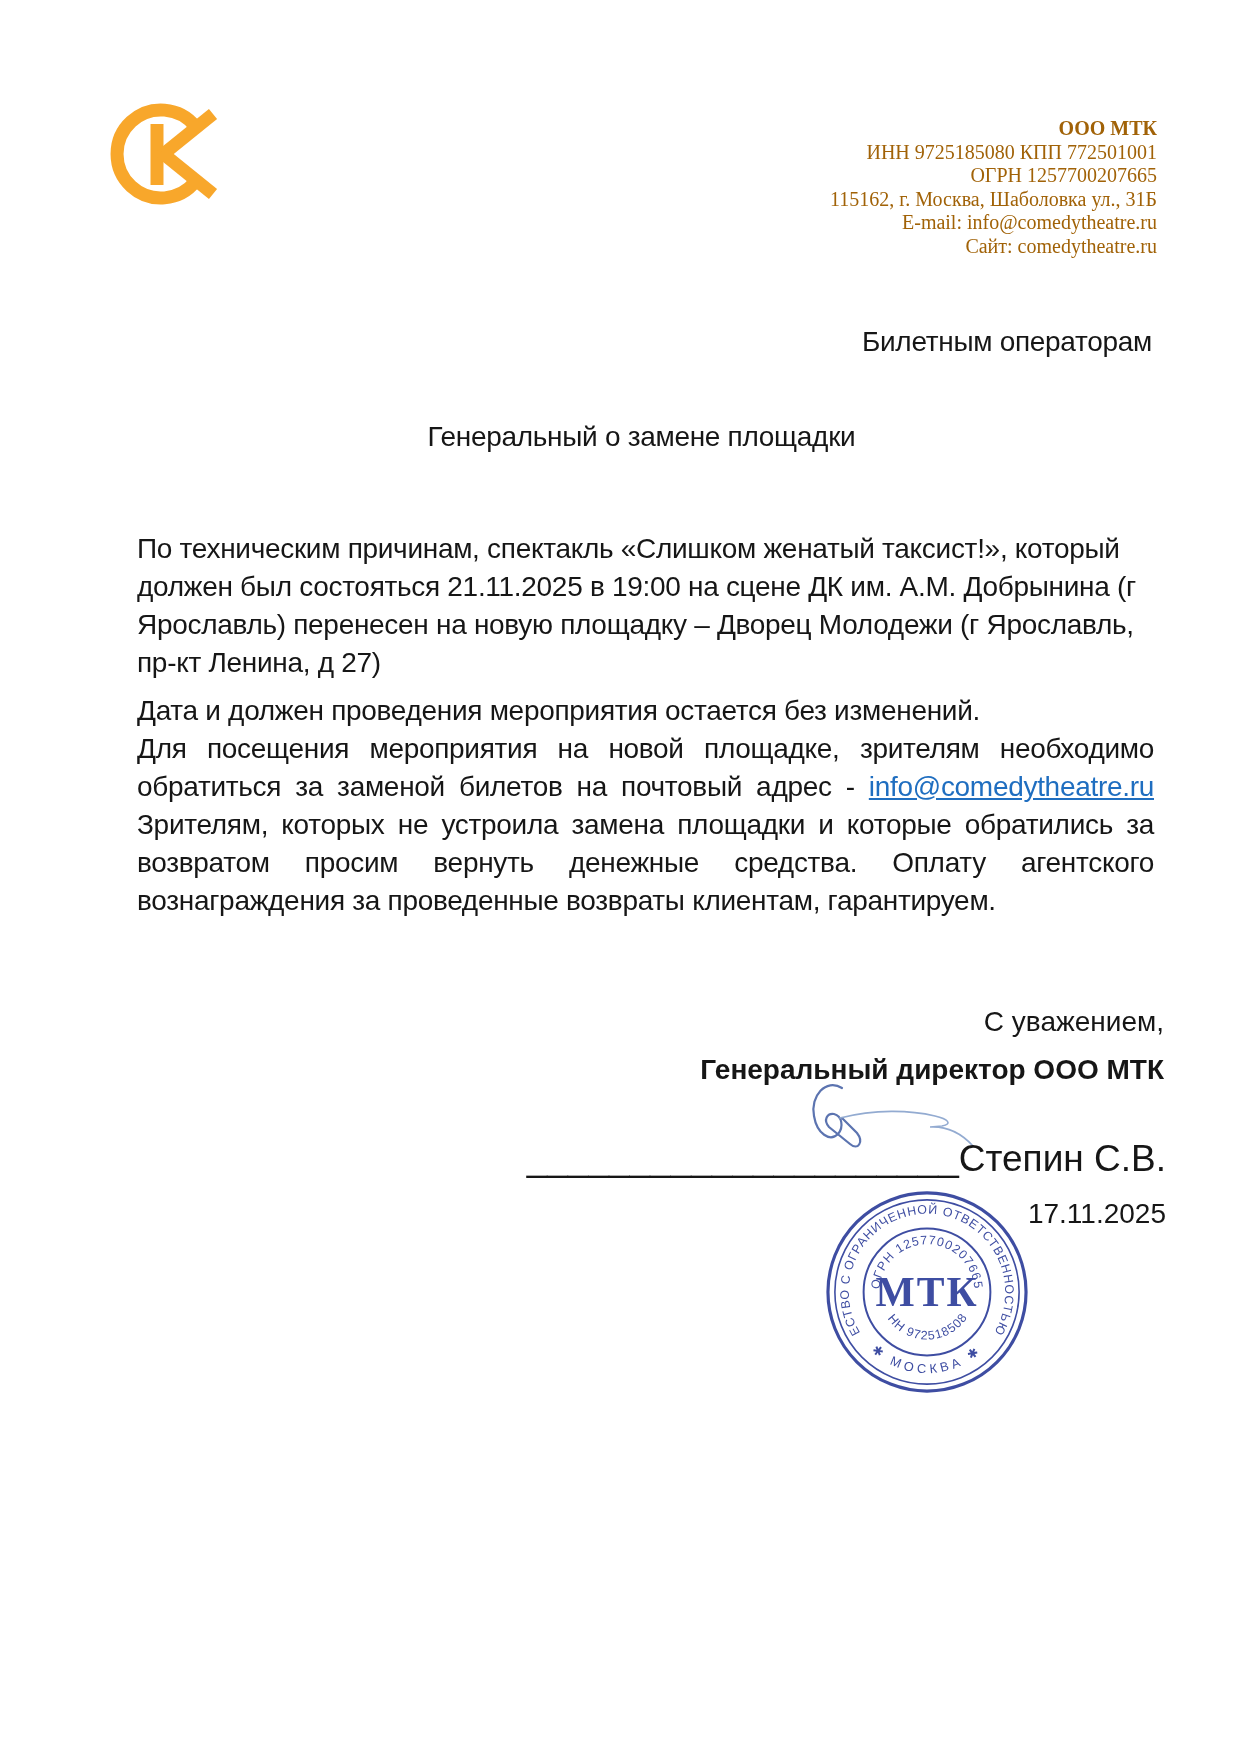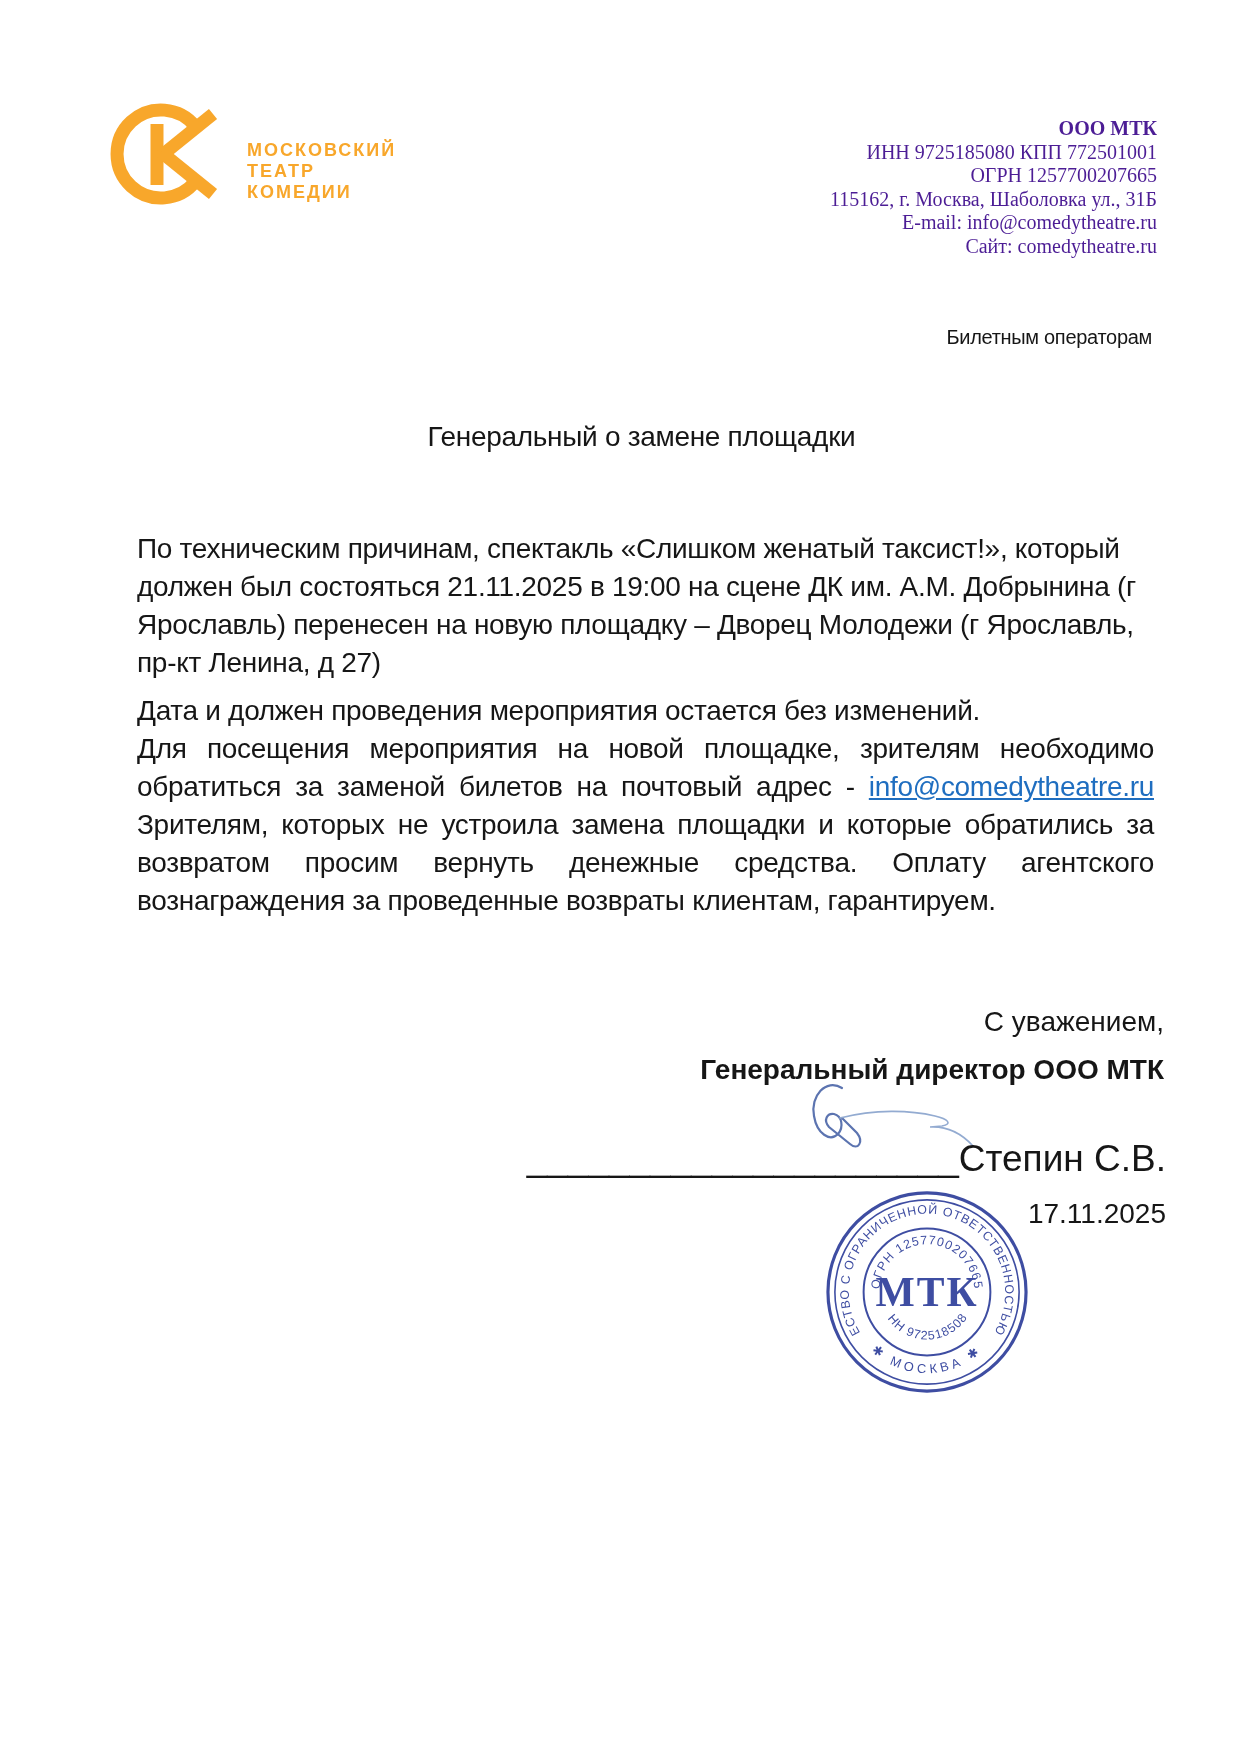--- a/index.html
+++ b/index.html
@@ -16,27 +16,27 @@
   .logo-icon{position:absolute;left:104px;top:94px;width:132px;height:122px;}
   .logo-text{
     position:absolute;left:247px;top:140px;
     font-weight:bold;font-size:18px;line-height:21px;letter-spacing:2px;
   }
   
   .header-block{
     position:absolute;top:117px;right:83px;
     font-family:"Liberation Serif", serif;
     font-size:20px;line-height:23.6px;
-    text-align:right;color:#4c1d95;
+    text-align:right;color:#a16207;
   }
   .header-block .hl-bold{font-weight:bold;}
   
   .recipient{
     position:absolute;top:326px;right:88px;
-    font-size:20px;letter-spacing:-0.3px;
+    font-size:28px;letter-spacing:-0.3px;
   }
   .doc-title{
     position:absolute;left:133px;top:421px;width:1017px;
     font-size:28px;text-align:center;letter-spacing:-0.3px;
   }
   .para{
     position:absolute;left:133px;width:1017px;
     font-size:28px;line-height:38px;letter-spacing:-0.3px;
     margin:4px;
   }
@@ -63,25 +63,20 @@
   <svg class="logo-icon" viewBox="0 0 132 122" aria-hidden="true">
 
     <path d="M 91.7 87.1 A 44 44 0 1 1 91.7 32.9" fill="none" stroke="#F8A72B" stroke-width="13"></path>
 
     <line x1="53" y1="30" x2="53" y2="91" stroke="#F8A72B" stroke-width="13"></line>
 
     <line x1="57" y1="62" x2="109" y2="20" stroke="#F8A72B" stroke-width="13"></line>
     <line x1="57" y1="58" x2="109" y2="100" stroke="#F8A72B" stroke-width="13"></line>
   </svg>
 
-  <div class="logo-text" style="color:#F8A72B">
-    <div>МОСКОВСКИЙ</div>
-    <div>ТЕАТР</div>
-    <div>КОМЕДИИ</div>
-  </div>
 
   <div class="header-block">
     <div class="hl-bold">ООО МТК</div>
     <div>ИНН 9725185080 КПП 772501001</div>
     <div>ОГРН 1257700207665</div>
     <div>115162, г. Москва, Шаболовка ул., 31Б</div>
     <div>E-mail: info@comedytheatre.ru</div>
     <div>Сайт: comedytheatre.ru</div>
   </div>
 

